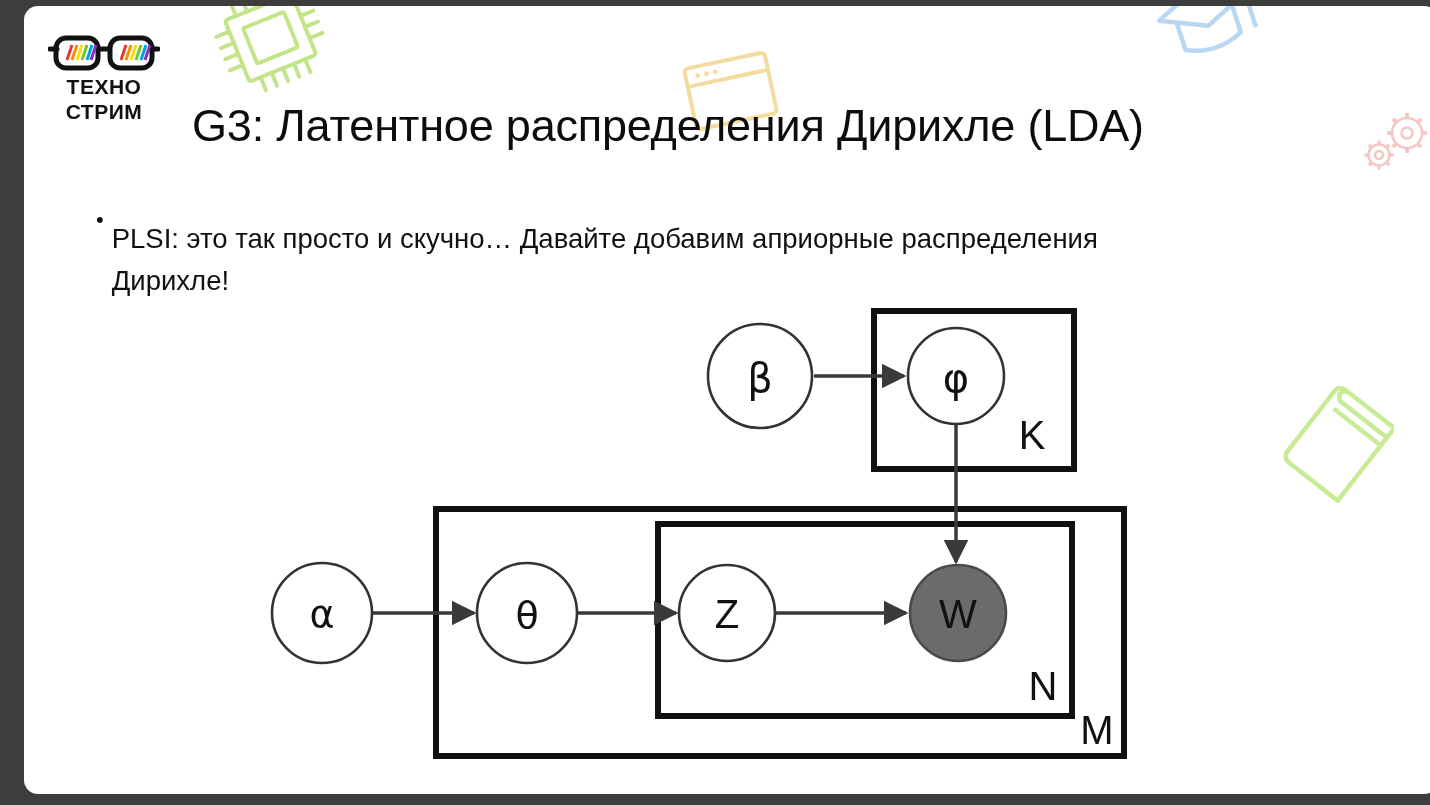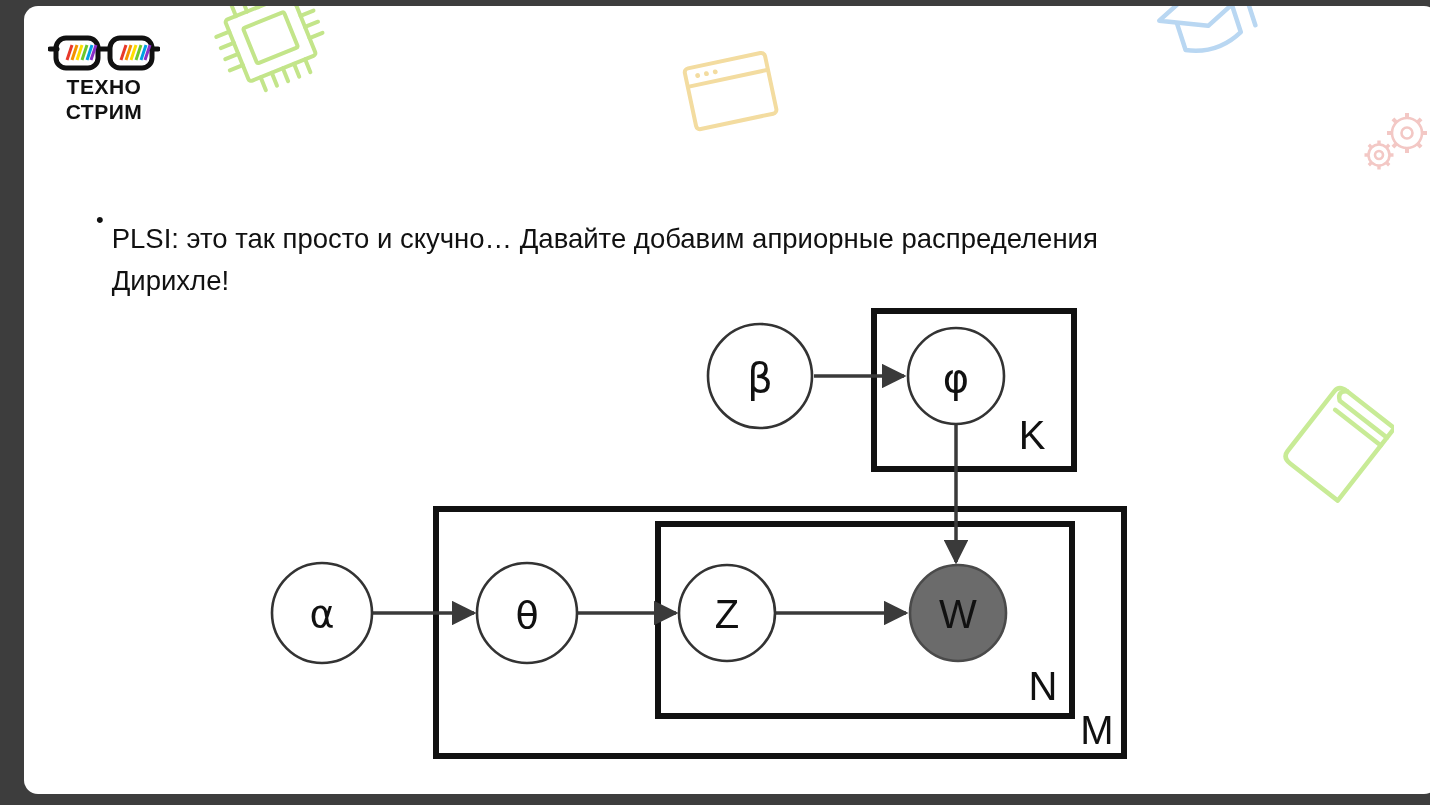--- a/index.html
+++ b/index.html
@@ -252,20 +252,21 @@
             <line x1="88" y1="28" x2="93" y2="13" stroke="#6ec72d"></line>
             <line x1="93" y1="28" x2="98" y2="13" stroke="#00a0e3"></line>
             <line x1="97" y1="28" x2="102" y2="13" stroke="#8b2fc9"></line>
           </g>
         </g>
       </svg>
       <div class="logo-word">ТЕХНО</div>
       <div class="logo-word">СТРИМ</div>
     </div>
 
+    <h1 id="title">G3: Латентное распределения Дирихле (LDA)</h1>
 
     <div id="bullet-block">
       <div id="bullet-row">
         <span id="bullet-dot">•</span>
         <span id="bullet-text">PLSI: это так просто и скучно… Давайте добавим априорные распределения Дирихле!</span>
       </div>
     </div>
 
     <svg id="diagram" viewBox="0 0 1414 788">
       <defs>

